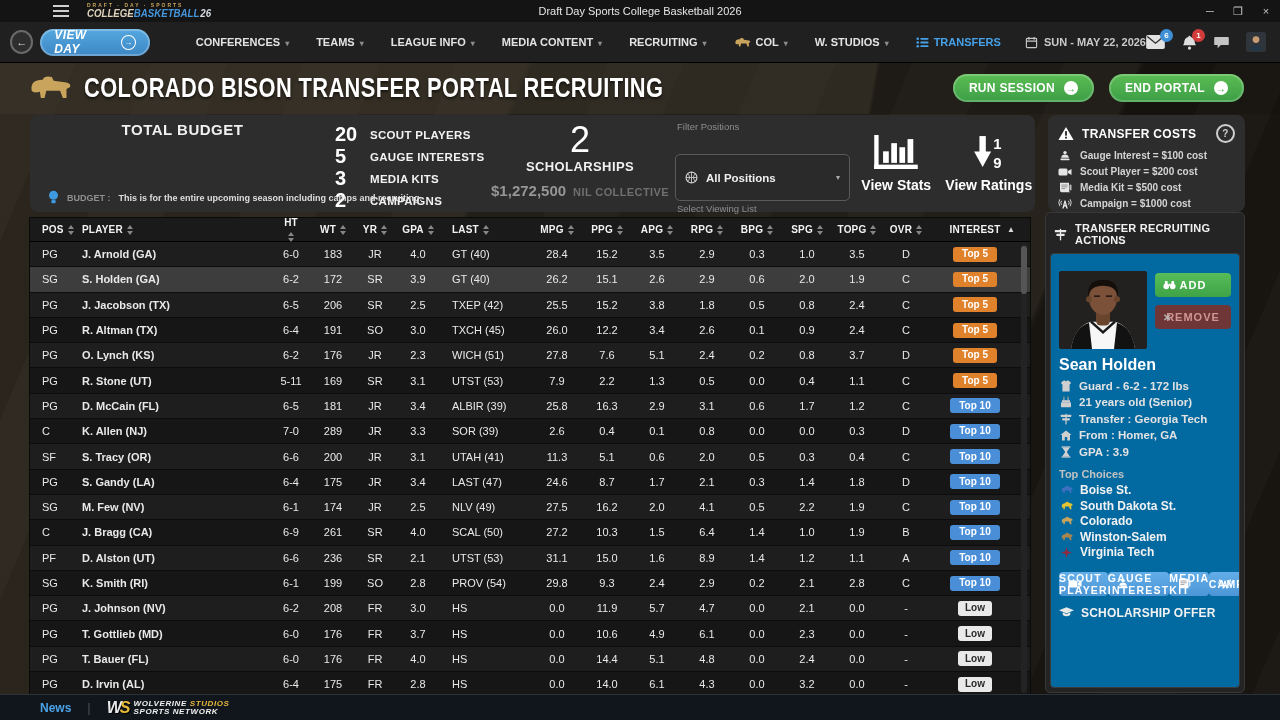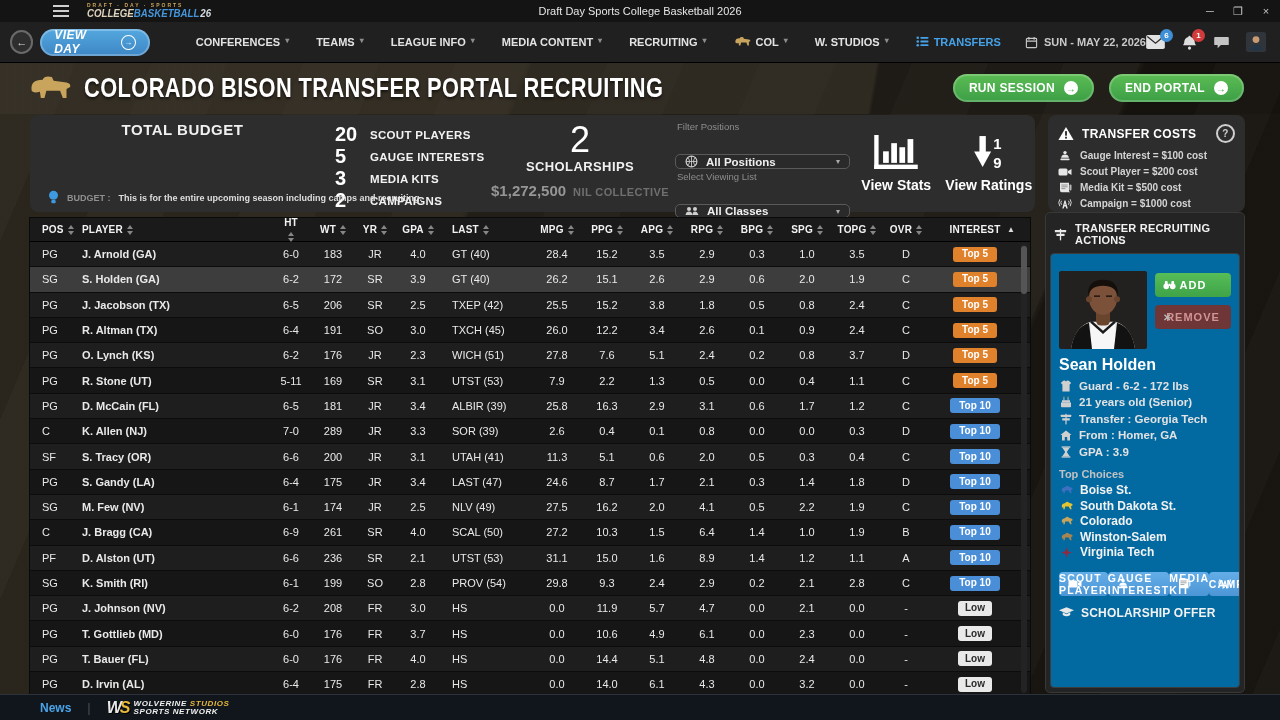--- a/index.html
+++ b/index.html
@@ -18,21 +18,21 @@
   .win-title{position:absolute;left:0;right:0;text-align:center;font-size:11px;color:#e6e6e6;pointer-events:none;}
   .win-controls{margin-left:auto;display:flex;align-items:center;gap:0;}
   .win-controls span{width:28px;text-align:center;color:#c4c4c4;font-size:11px;cursor:pointer;}
 
   
   .navbar{position:absolute;top:22px;left:0;right:0;height:40px;background:#202020;display:flex;align-items:center;z-index:29;box-shadow:0 1px 0 #000;}
   .back-btn{margin-left:10px;width:20px;height:20px;border-radius:50%;background:#2e2e2e;border:2px solid #6a6a6a;color:#dcdcdc;display:flex;align-items:center;justify-content:center;font-size:11px;font-weight:bold;cursor:pointer;}
   .viewday{margin-left:7px;height:27px;border-radius:15px;background:linear-gradient(#55a8e0,#3c86c4);display:flex;align-items:center;gap:8px;padding:0 14px;font-weight:800;font-style:italic;font-size:12px;color:#fff;letter-spacing:.4px;cursor:pointer;box-shadow:inset 0 0 0 2px rgba(255,255,255,.25);}
   .vd-circle{width:13px;height:13px;border:1.5px solid #fff;border-radius:50%;font-size:8px;font-style:normal;display:flex;align-items:center;justify-content:center;}
   .nav-items{display:flex;gap:27px;margin-left:46px;font-size:11px;font-weight:700;color:#e3e3e3;}
-  .nav-item{display:flex;align-items:flex-start;gap:5px;cursor:pointer;white-space:nowrap;}
+  .nav-item{display:flex;align-items:flex-end;gap:5px;cursor:pointer;white-space:nowrap;}
   .nav-item .caret{color:#8d8d8d;font-size:8px;}
   .nav-item.active{color:#45a2e8;}
   .nav-item .ic{display:flex;}
   .nav-date{margin-left:24px;display:flex;align-items:center;gap:6px;color:#c9c9c9;font-size:11px;font-weight:700;white-space:nowrap;cursor:pointer;}
   .nav-right{margin-left:auto;margin-right:14px;display:flex;align-items:center;gap:17px;}
   .ico-wrap{position:relative;display:flex;cursor:pointer;}
   .ibadge{position:absolute;top:-6px;right:-8px;min-width:13px;height:13px;border-radius:7px;font-size:8px;font-weight:700;display:flex;align-items:center;justify-content:center;color:#fff;}
   .mail-badge{background:#3f8fd6;}
   .bell-badge{background:#d23b3b;}
 
@@ -64,21 +64,21 @@
   .cnt-num{width:26px;text-align:left;font-size:20px;font-weight:700;color:#fff;line-height:19px;}
   .cnt-lab{font-size:11.5px;font-weight:700;color:#f2f2f2;letter-spacing:.3px;}
   .scholar{width:190px;display:flex;flex-direction:column;align-items:center;padding-top:6px;}
   .sch-value{font-size:36px;font-weight:400;color:#fff;line-height:38px;}
   .sch-label{font-size:13px;font-weight:700;color:#f0f0f0;letter-spacing:.4px;}
   .nil-line{margin-top:8px;display:flex;gap:7px;align-items:baseline;white-space:nowrap;}
   .nil-value{font-size:15px;font-weight:700;color:#969696;}
   .nil-label{font-size:11px;font-weight:700;color:#6f6f6f;letter-spacing:.4px;}
   .filters{width:175px;padding-top:4px;display:flex;flex-direction:column;}
   .f-label{font-size:9.5px;color:#8d8d8d;margin:2px 0 3px 2px;}
-  .dd{height:30px;border:1px solid #5a5a5a;border-radius:5px;display:flex;align-items:center;gap:8px;padding:0 9px;cursor:pointer;background:#2a2a2a;margin-top:19px;}
+  .dd{height:30px;border:1px solid #5a5a5a;border-radius:5px;display:flex;align-items:center;gap:8px;padding:16px 9px;cursor:pointer;background:#2a2a2a;margin-top:19px;}
   .dd-text{font-size:11.5px;font-weight:600;color:#efefef;}
   .dd .caret{margin-left:auto;color:#aaa;font-size:8px;}
   .viewstats,.viewratings{flex:1;display:flex;flex-direction:column;align-items:center;justify-content:center;gap:8px;cursor:pointer;}
   .vs-label{font-size:14px;font-weight:700;color:#fff;}
 
   
   .costs-panel{position:absolute;top:115px;left:1048px;width:197px;height:97px;background:#2d2d2d;border-radius:8px;z-index:6;padding:9px 10px;box-sizing:border-box;}
   .costs-title{display:flex;align-items:center;gap:8px;font-size:12px;font-weight:800;color:#fff;letter-spacing:.3px;}
   .qmark{margin-left:auto;width:15px;height:15px;border:2px solid #cfcfcf;border-radius:50%;color:#cfcfcf;font-size:10px;font-weight:700;display:flex;align-items:center;justify-content:center;cursor:pointer;}
   .costs-list{margin-top:5px;display:flex;flex-direction:column;gap:1px;}

